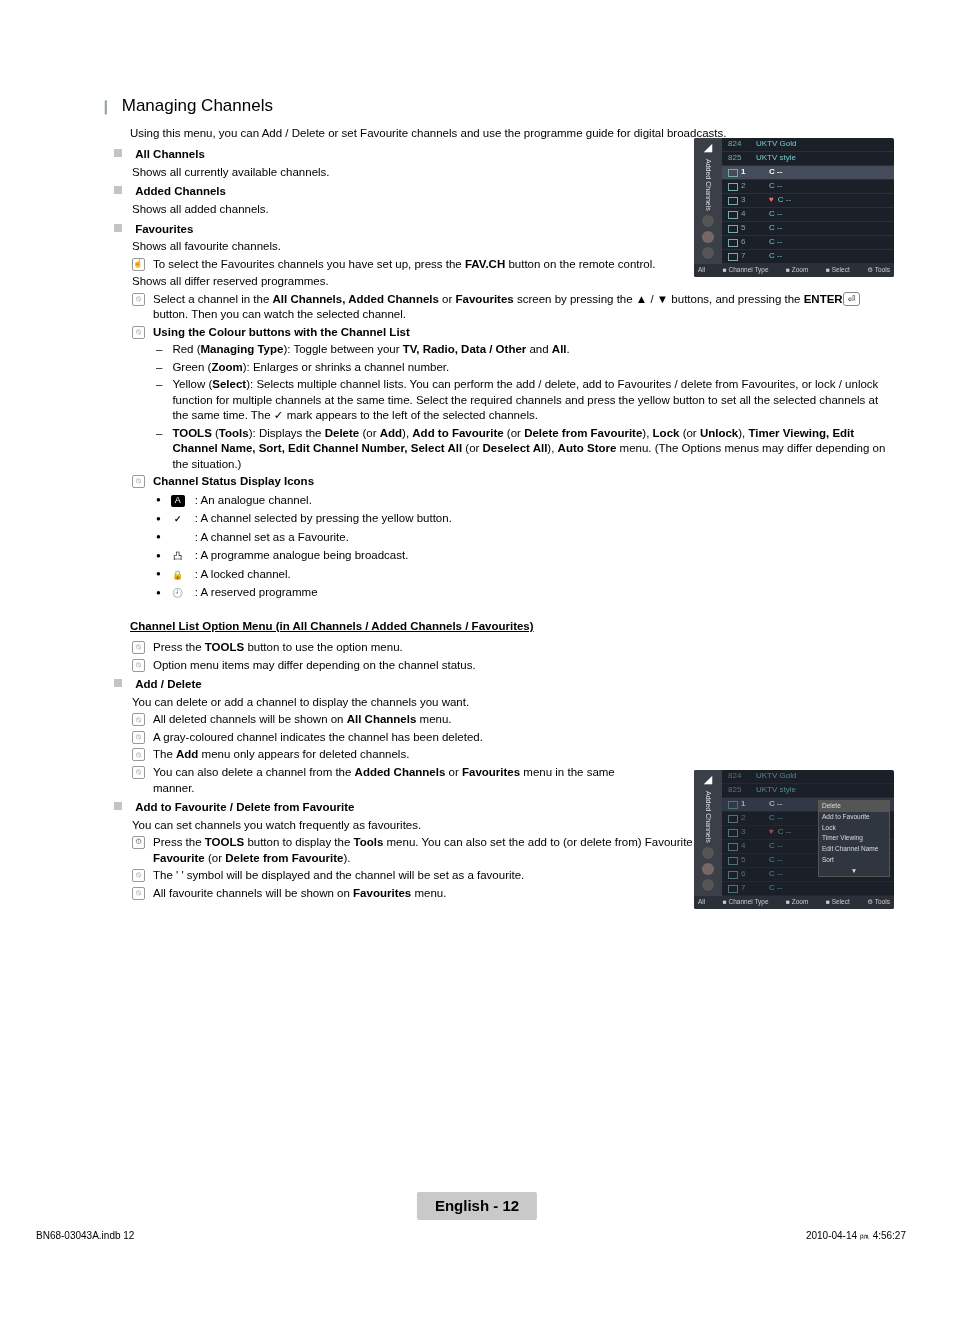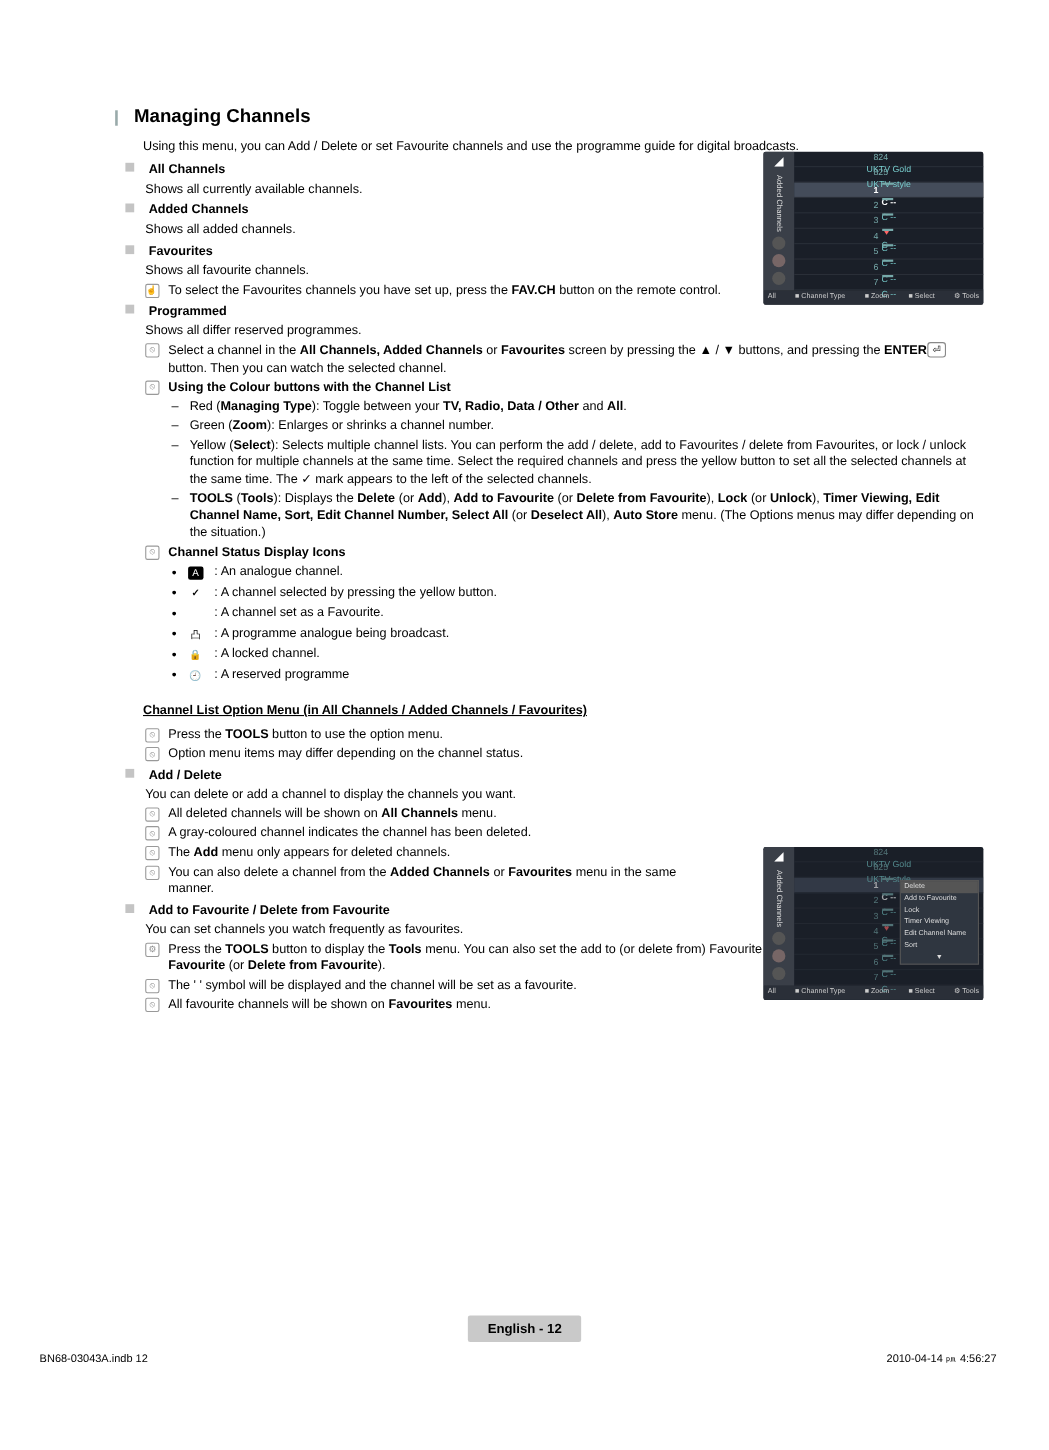--- a/index.html
+++ b/index.html
@@ -22,21 +22,21 @@
     align-items: baseline;
     margin-bottom: 8px;
     margin-left: 10px;
   }
   .title-icon {
     color: #9aa;
     font-size: 14px;
     margin-right: 10px;
   }
   .title {
-    font-weight: bold;
+    font-weight: normal;
     font-size: 17px;
   }
   .intro {
     margin: 0 0 6px 40px;
   }
   .sq-item {
     margin: 4px 0 0 24px;
   }
   .sq {
     display: inline-block;
@@ -137,21 +137,20 @@
   .ss-body {
     display:flex;
   }
   .ss-rows { flex:1; }
   .ss-row {
     display:flex;
     align-items:center;
     height:14px;
     padding: 0 6px;
     border-bottom: 1px solid #2a2f38;
-    flex-direction: column;
   }
   .ss-row .n { width: 28px; color:#7aa; }
   .ss-row .c { flex:1; color:#7cc; }
   .ss-row.sel { background:#444c5a; color:#fff; }
   .ss-row.sel .n, .ss-row.sel .c { color:#fff; font-weight:bold; }
   .ss-bottom {
     display:flex;
     justify-content:space-between;
     padding:2px 4px;
     font-size:6.5px;
@@ -172,21 +171,21 @@
   .tools-popup .hl { background:#555;}
   .tv-icon { width:10px; height:8px; border:1px solid #7aa; display:inline-block; margin-right:3px;}
   .ss-sideicon { width:12px; height:12px; border-radius:50%; background:#555; }
   .footer {
     position: absolute;
     bottom: 40px;
     left: 50%;
     transform: translateX(-50%);
     background: #c9c9c9;
     padding: 4px 18px;
-    font-size: 12px;
+    font-size: 15px;
     font-weight: bold;
     border-radius: 2px;
   }
   .footer-left {
     position: absolute;
     bottom: 18px;
     left: 36px;
     font-size: 10px;
     color: #000;
   }
@@ -228,24 +227,20 @@
     <span class="sq-label">Favourites</span>
   </div>
   <div class="sub">Shows all favourite channels.</div>
   <div class="note-row">
     <span class="note-icon">☝</span>
     <span class="note-text">
       <span>To select the Favourites channels you have set up, press the </span><span class="b">FAV.CH</span><span> button on the remote control.</span>
     </span>
   </div>
 
-  <div class="sq-item">
-    <span class="sq"></span>
-    <span class="sq-label">Programmed</span>
-  </div>
   <div class="sub">Shows all differ reserved programmes.</div>
 
   <div class="note-row">
     <span class="note-icon">⦸</span>
     <span class="note-text">
       <span>Select a channel in the </span><span class="b">All Channels, Added Channels</span><span> or </span><span class="b">Favourites</span><span> screen by pressing the ▲ / ▼ buttons, and pressing the </span><span class="b">ENTER</span><span class="enter-key">⏎</span><span> button. Then you can watch the selected channel.</span>
     </span>
   </div>
 
   <div class="note-row">

